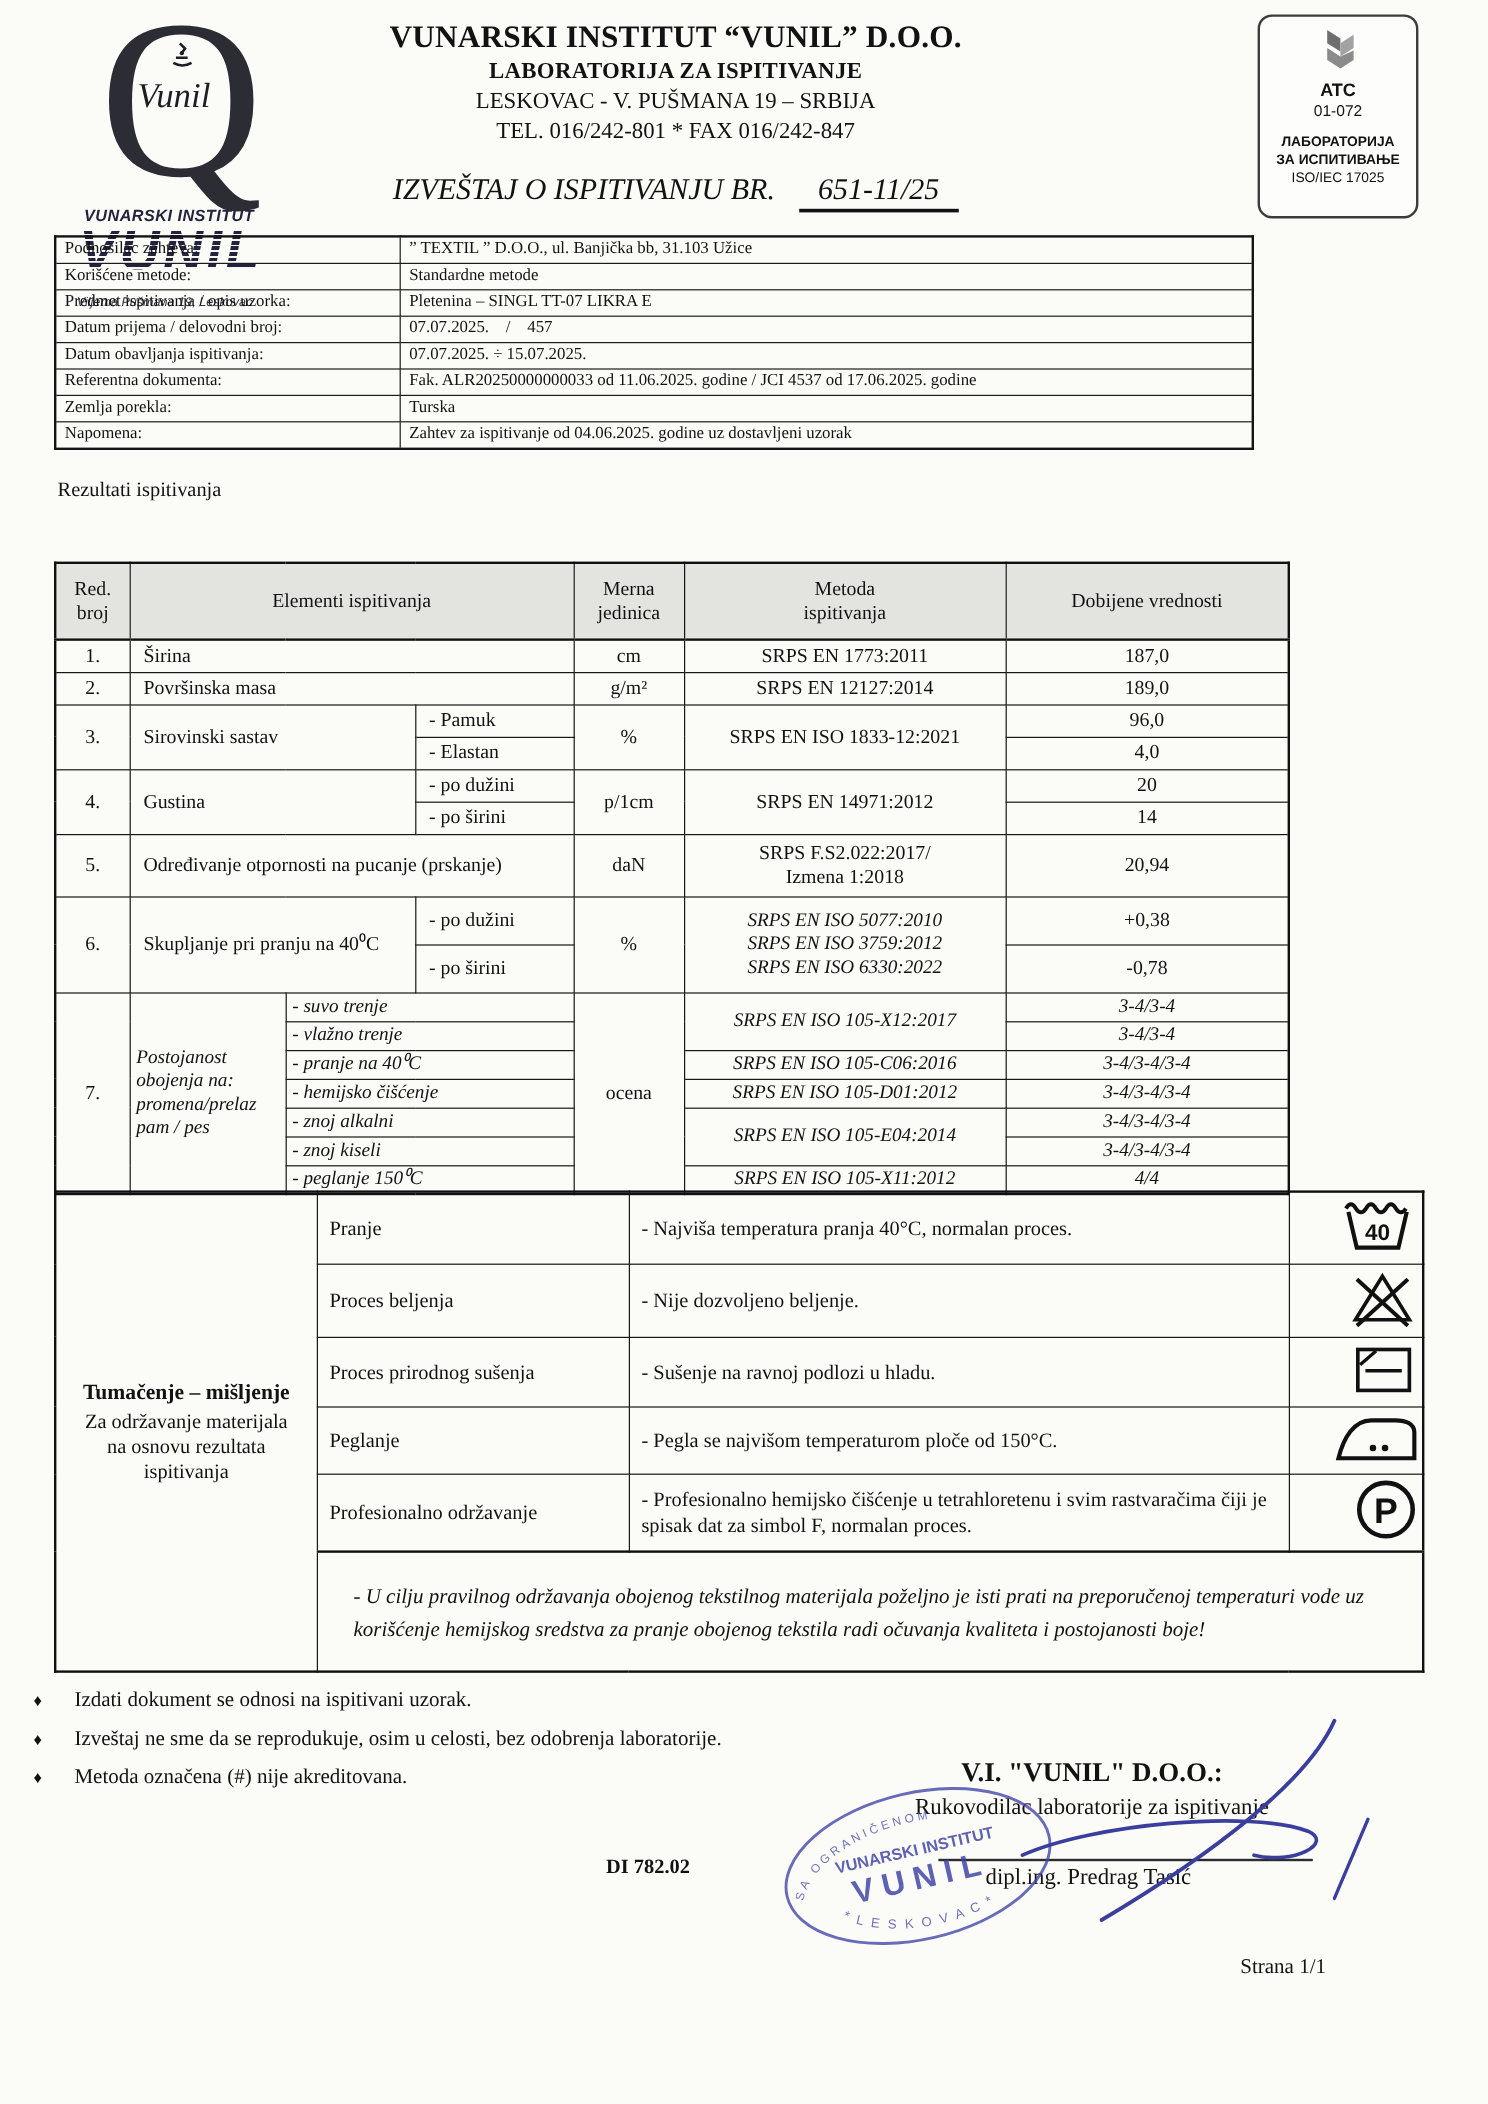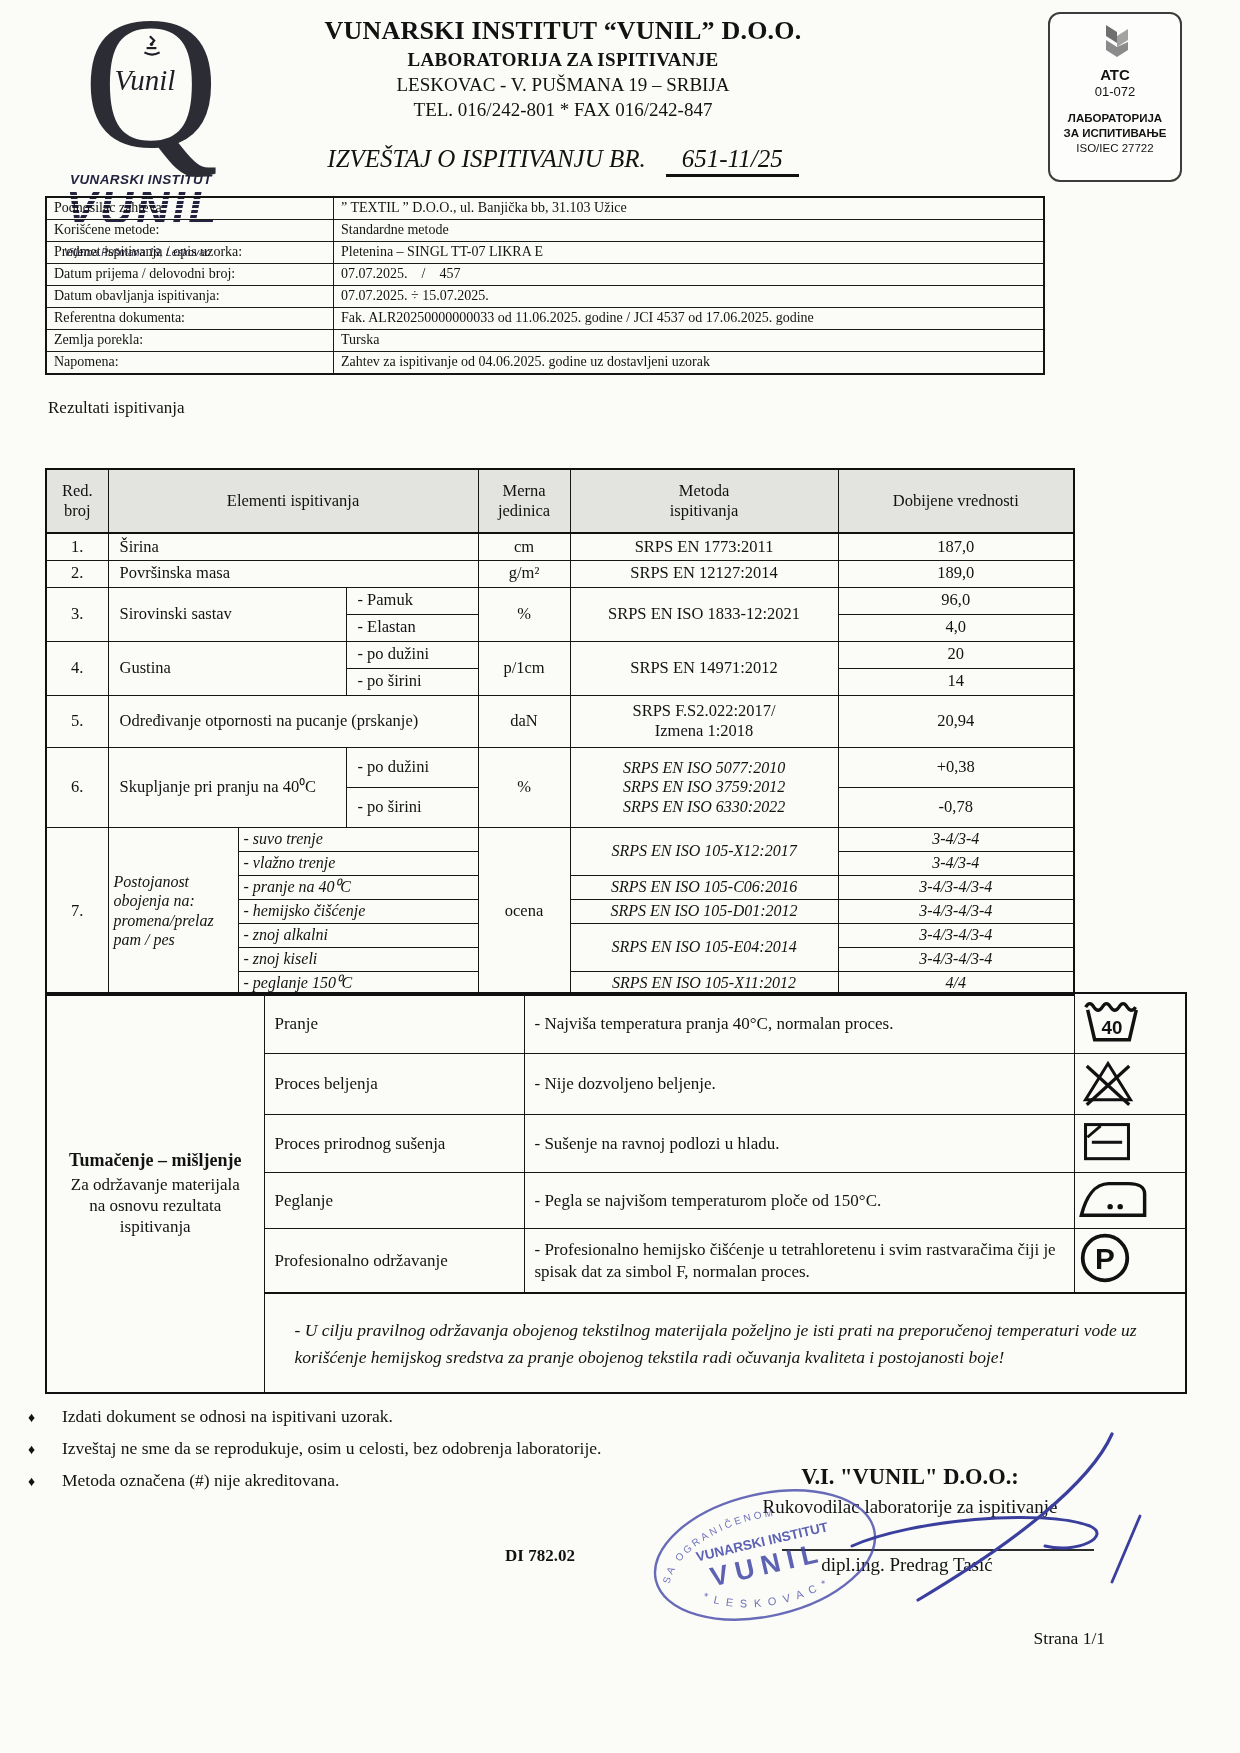--- a/index.html
+++ b/index.html
@@ -60,21 +60,21 @@
   .res-table td.small{font-size:16px;padding:0 5px;font-style:italic;}
 
   
   .int-table{position:absolute;left:45px;top:992px;width:1140px;border-collapse:collapse;
              border:2.5px solid #101010;table-layout:fixed;}
   .int-table td{border:1.6px solid #161616;font-size:17px;vertical-align:middle;
                 padding:2px 10px;line-height:1.25;}
   .int-head{text-align:center;}
   .int-head .b{font-weight:bold;font-size:18px;display:block;margin-bottom:2px;}
   .int-head .r{font-size:17px;display:block;white-space:pre-line;}
-  td.sym{text-align:left;padding:2px;}
+  td.sym{text-align:right;padding:2px;}
   tr.i48{height:48px;} tr.i46{height:46px;} tr.i45{height:45px;} tr.i58{height:58px;}
   td.note{font-style:italic;font-size:17.5px;height:80px;padding:10px 24px 8px 30px;
           line-height:1.55;border-top:2.4px solid #101010;}
 
   
   .sig-company{position:absolute;left:720px;top:1464px;width:380px;text-align:center;
                font-size:22.5px;font-weight:bold;}
   .sig-role{position:absolute;left:690px;top:1496px;width:440px;text-align:center;font-size:19px;}
   .sig-line{position:absolute;left:782px;top:1549px;width:312px;border-top:2px solid #2c2c2c;}
   .sig-name{position:absolute;left:742px;top:1554px;width:330px;text-align:center;font-size:19px;}
@@ -126,21 +126,21 @@
     <svg width="42" height="38" viewBox="0 0 42 38">
       <path d="M12 2 L23 9 L23 20 L12 13 Z" fill="#6f6f6f"></path>
       <path d="M34 6 L23 13 L23 24 L34 17 Z" fill="#a2a2a2"></path>
       <path d="M12 17 L23 24 L34 19 L34 27 L23 34 L12 27 Z" fill="#8b8b8b"></path>
     </svg>
   </div>
   <div class="cert-name">ATC</div>
   <div class="cert-num">01-072</div>
   <div class="cert-lab ml">ЛАБОРАТОРИЈА
 ЗА ИСПИТИВАЊЕ</div>
-  <div class="cert-std">ISO/IEC 27722</div>
+  <div class="cert-std">ISO/IEC 17025</div>
 </div>
 
 <table class="info-table">
   <tbody>
     <tr>
         <td class="lbl">Podnosilac zahteva:</td>
         <td>” TEXTIL ” D.O.O., ul. Banjička bb, 31.103 Užice</td>
       </tr>
     <tr>
         <td class="lbl">Korišćene metode:</td>

